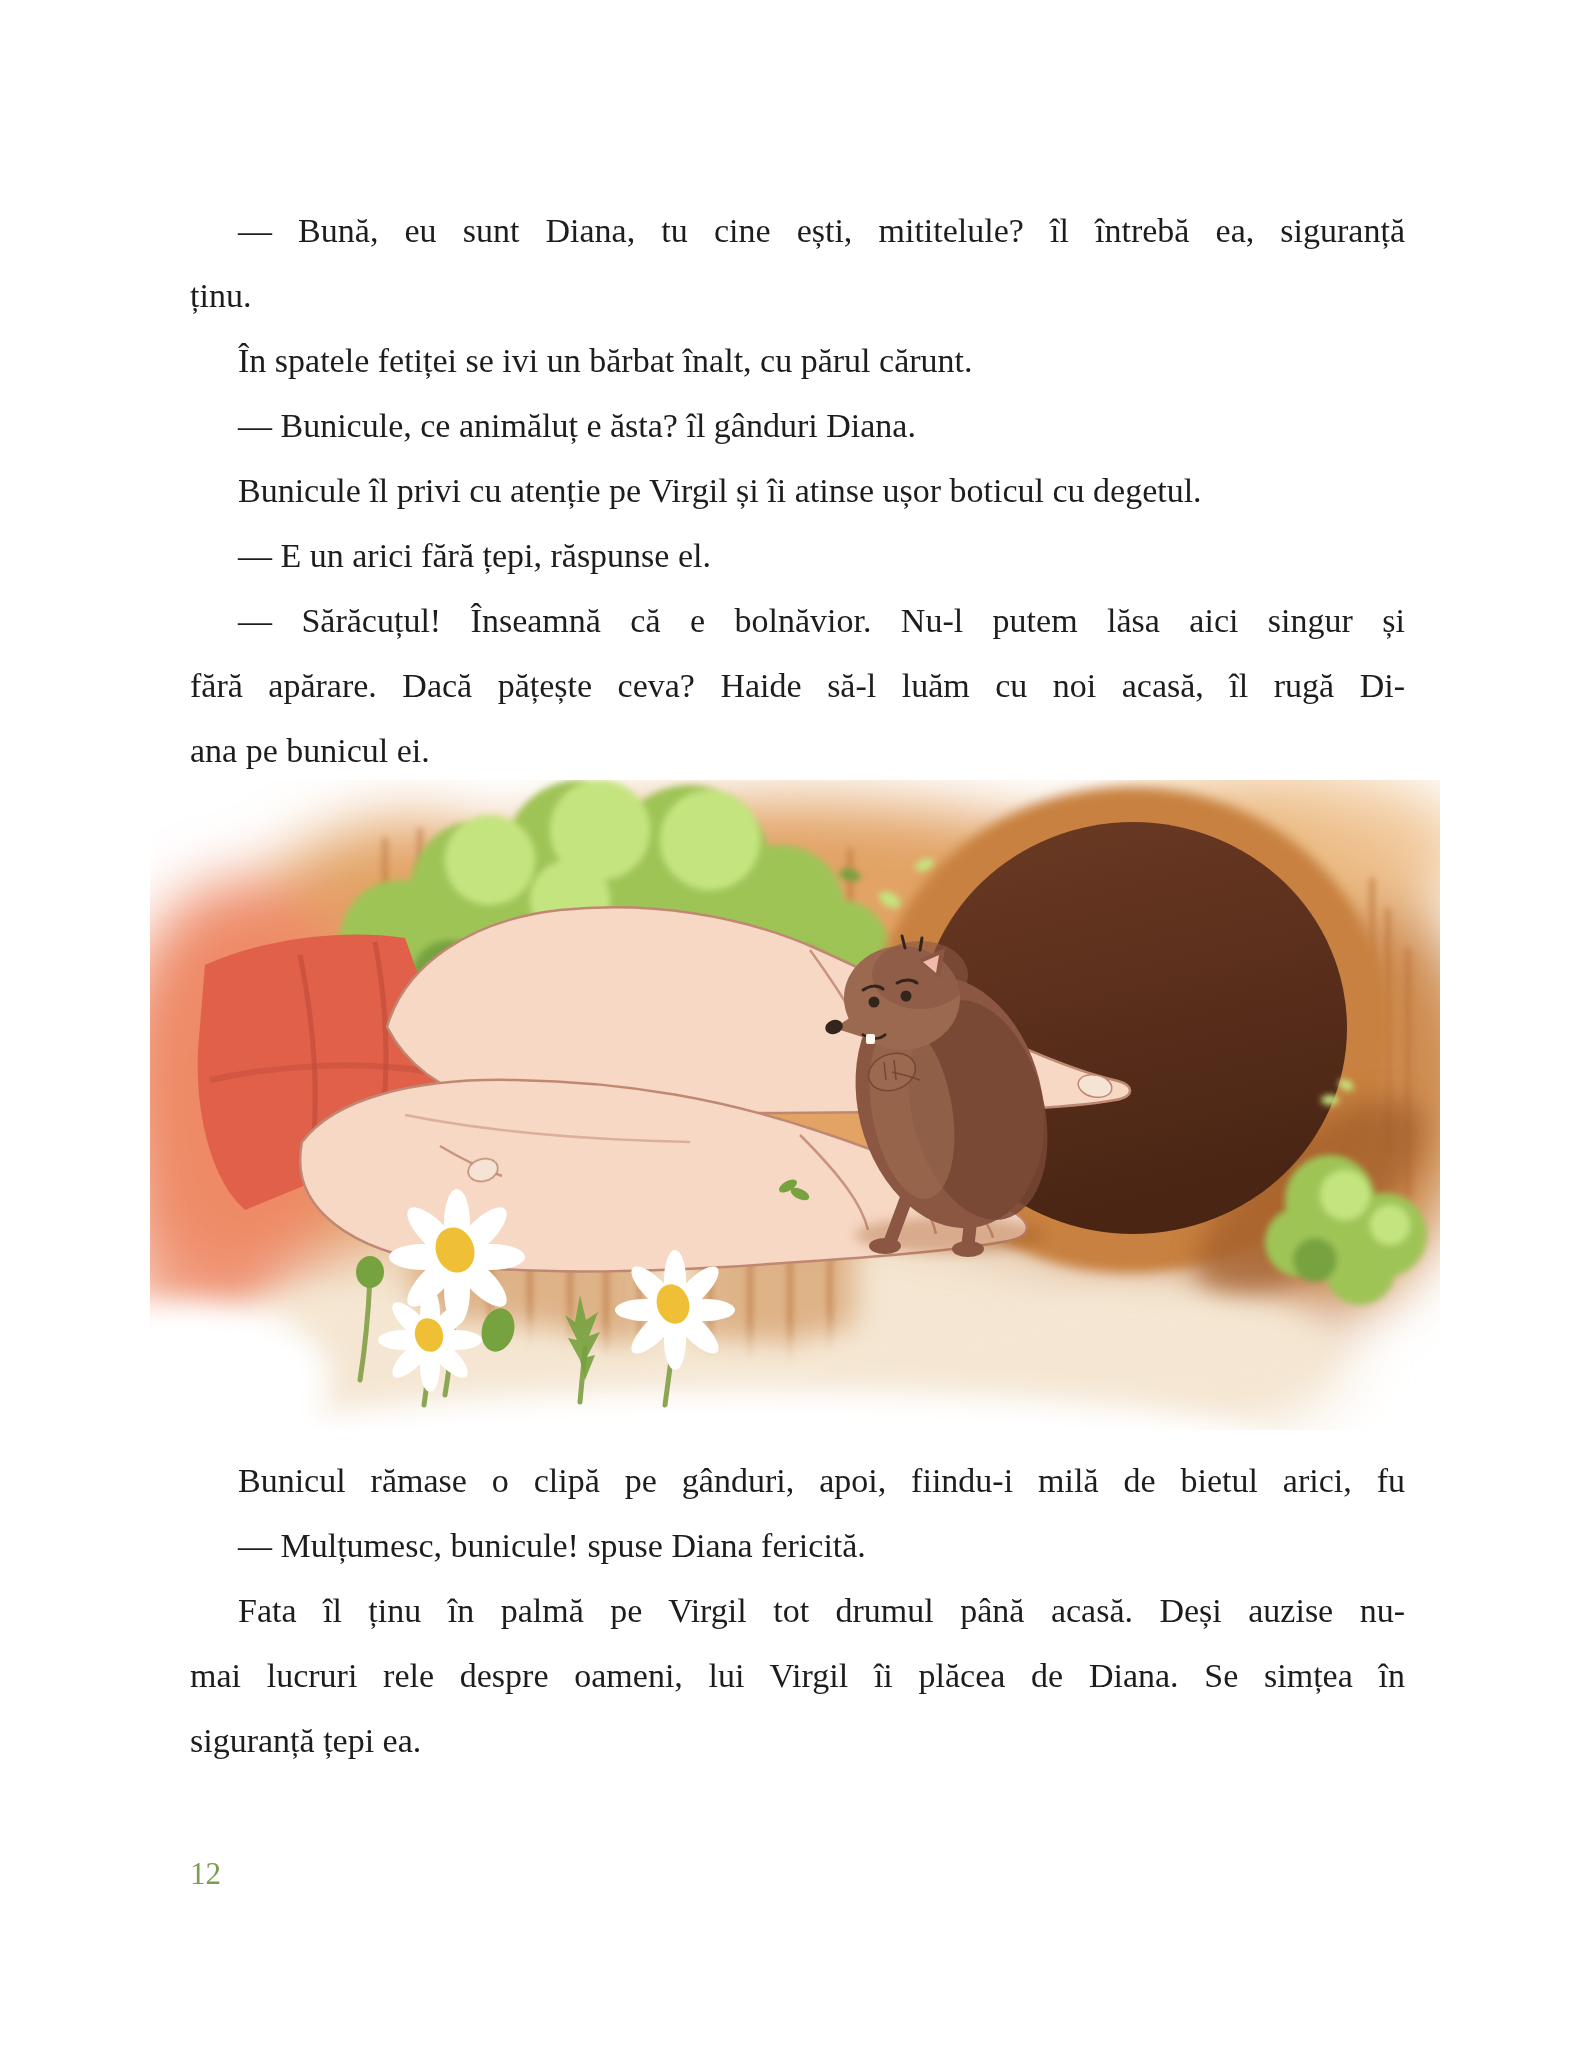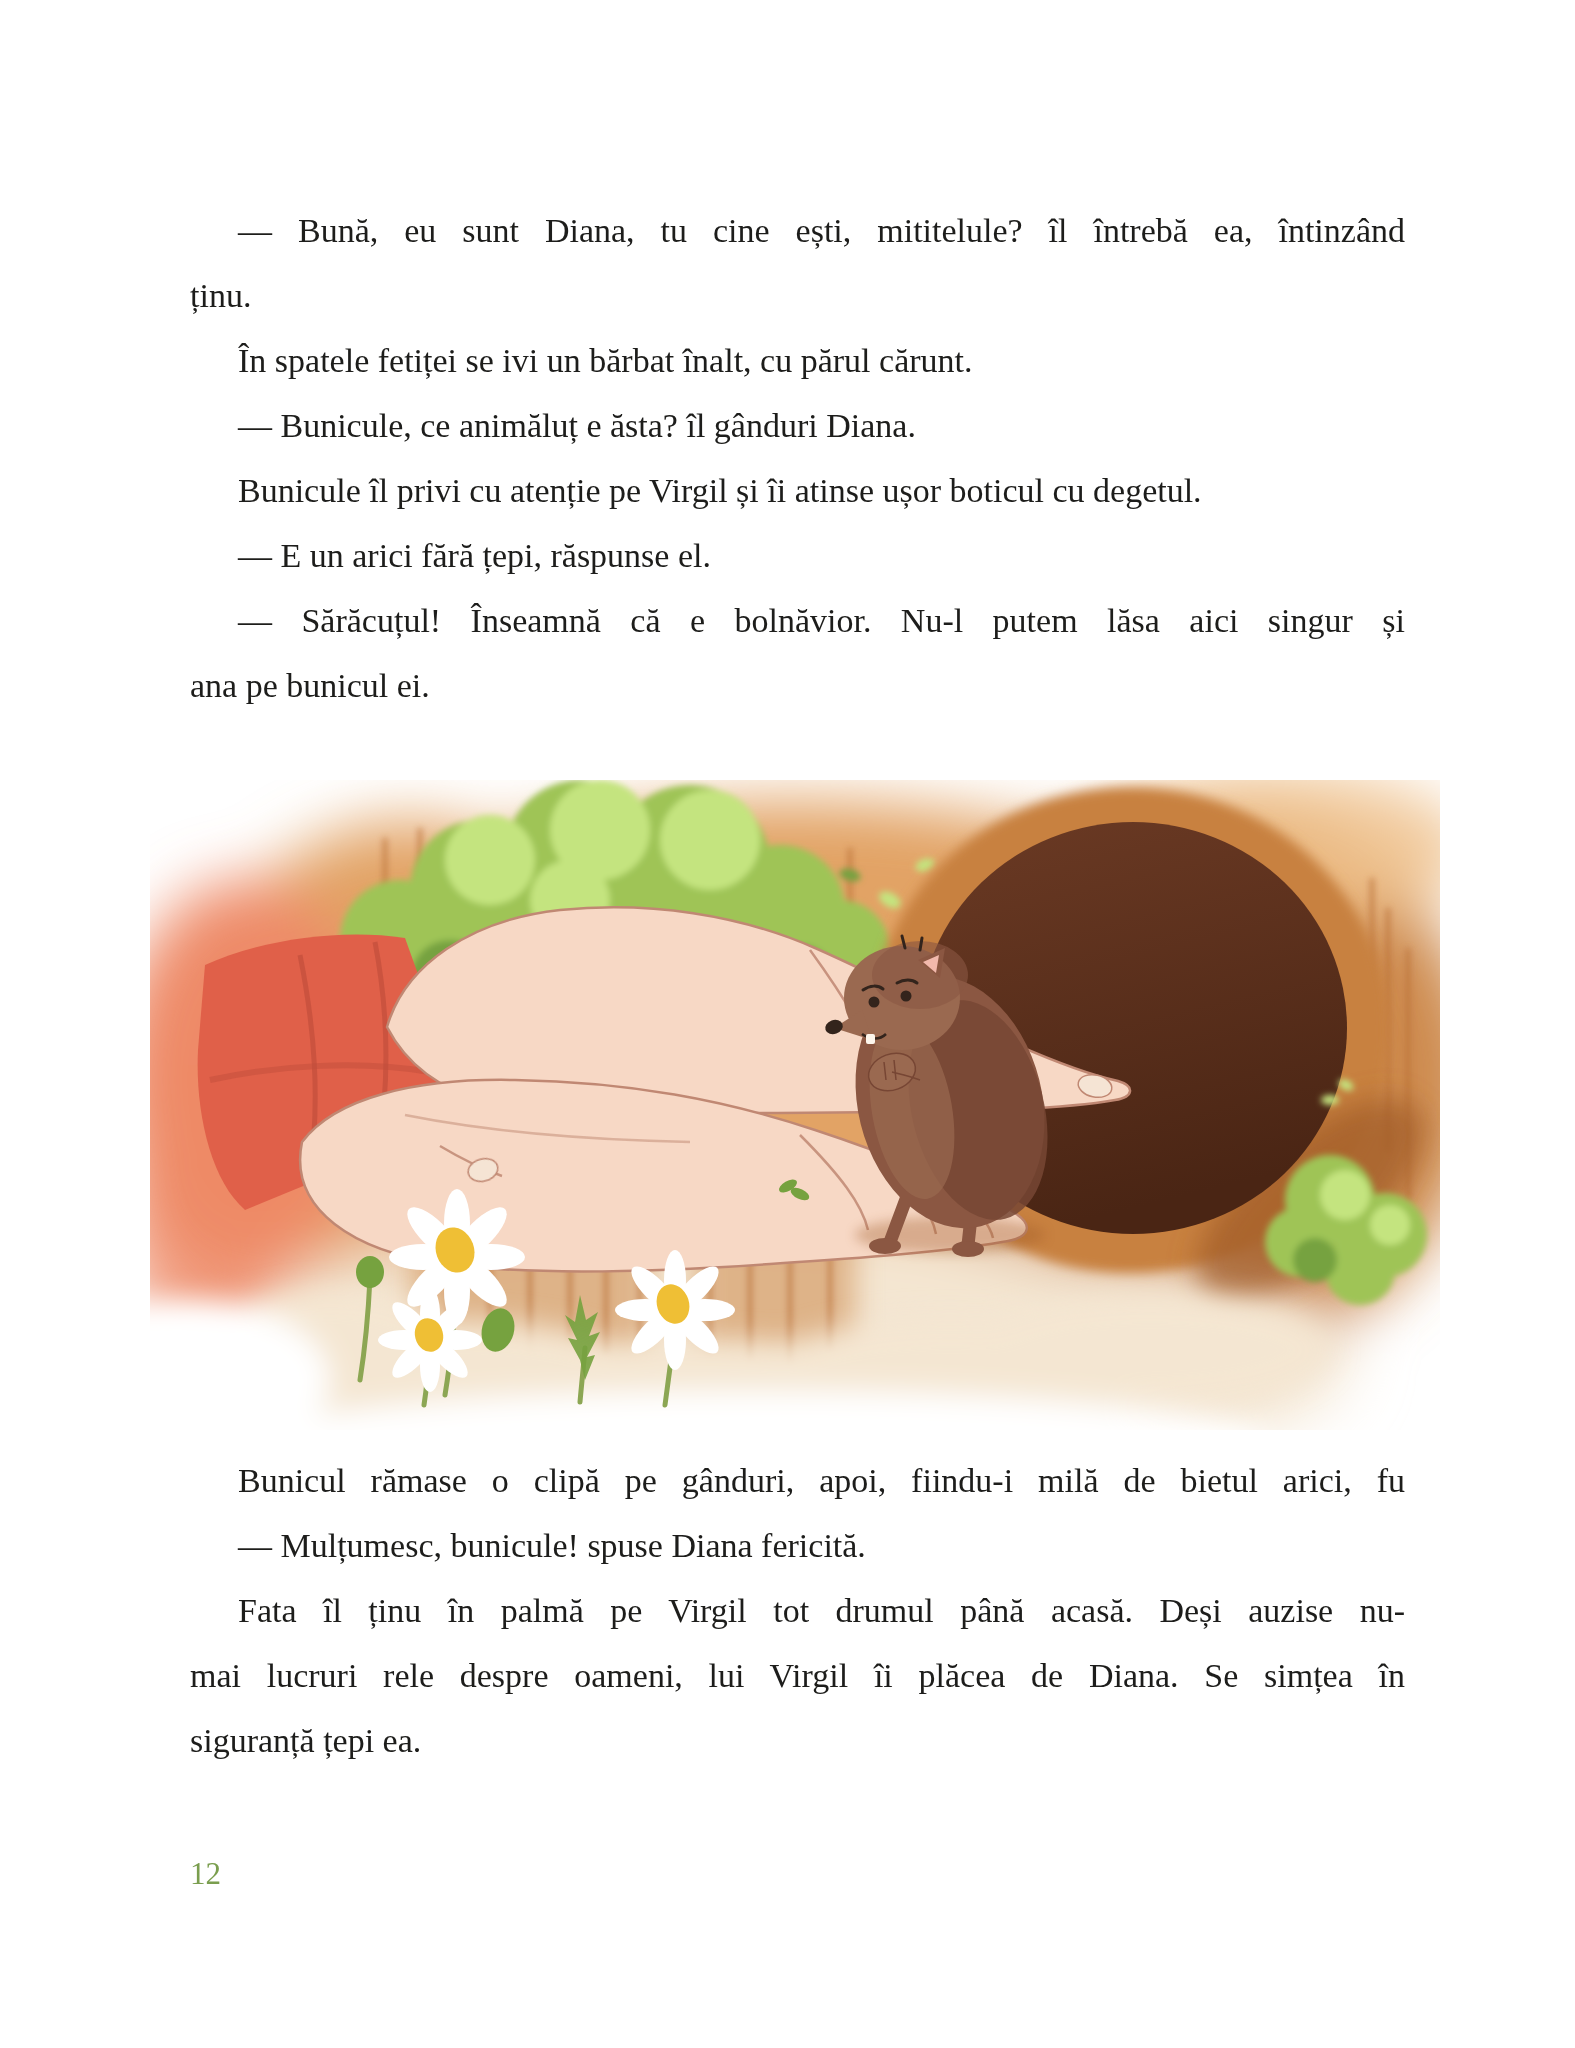--- a/index.html
+++ b/index.html
@@ -39,27 +39,28 @@
   .s-hand{stroke:var(--c-hand-line)} .s-face{stroke:var(--c-face-dark)} .s-stem{stroke:var(--c-stem)}
   .s-sleeve-dark{stroke:var(--c-sleeve-dark)} .s-hedge-dark{stroke:var(--c-hedgehog-dark)} .s-streak{stroke:var(--c-wood-streak)}
   .nofill{fill:none}
 </style>
 </head>
 <body>
 
 <div class="page">
 
   <div class="text-block text-top">
-      <div class="line indent justify">— Bună, eu sunt Diana, tu cine ești, mititelule? îl întrebă ea, întinzând</div>
+      <div class="line indent justify">— Bună, eu sunt Diana, tu cine ești, mititelule? îl întrebă ea, siguranță</div>
       <div class="line">ținu.</div>
       <div class="line indent">În spatele fetiței se ivi un bărbat înalt, cu părul cărunt.</div>
       <div class="line indent">— Bunicule, ce animăluț e ăsta? îl gânduri Diana.</div>
       <div class="line indent">Bunicule îl privi cu atenție pe Virgil și îi atinse ușor boticul cu degetul.</div>
       <div class="line indent">— E un arici fără țepi, răspunse el.</div>
       <div class="line indent justify">— Sărăcuțul! Înseamnă că e bolnăvior. Nu-l putem lăsa aici singur și</div>
+      <div class="line justify">fără apărare. Dacă pățește ceva? Haide să-l luăm cu noi acasă, îl rugă Di-</div>
       <div class="line">ana pe bunicul ei.</div>
     </div>
 
   <figure class="illustration">
     <svg viewBox="0 0 1290 650" xmlns="http://www.w3.org/2000/svg">
       <defs>
         <filter id="b30" x="-30%" y="-30%" width="160%" height="160%">
             <feGaussianBlur stdDeviation="30"></feGaussianBlur>
           </filter>
         <filter id="b14" x="-30%" y="-30%" width="160%" height="160%">

